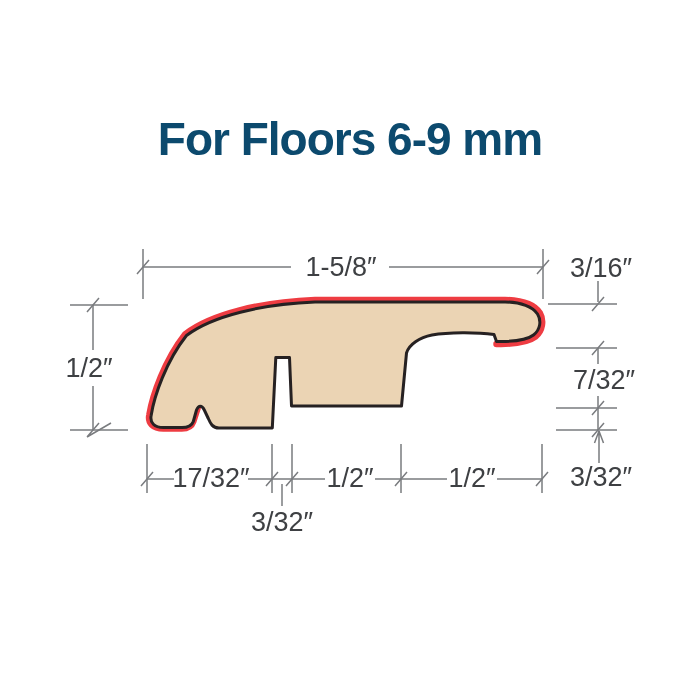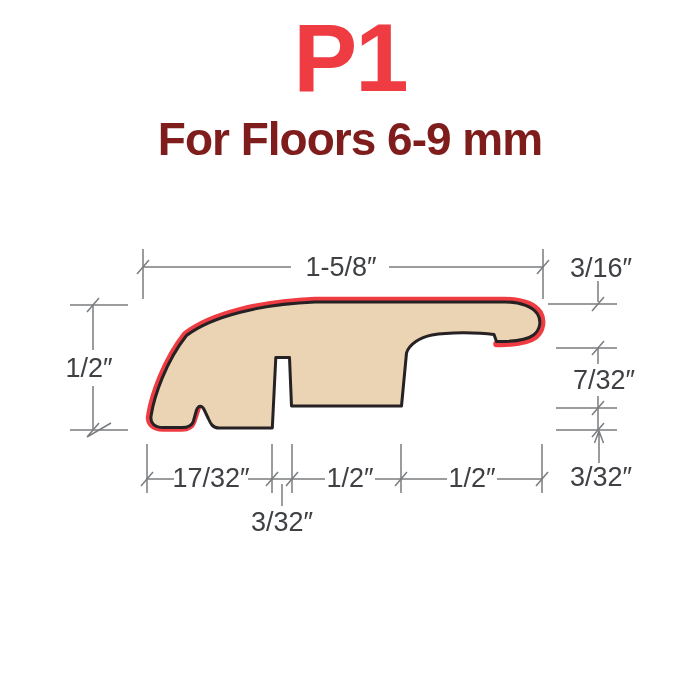--- a/index.html
+++ b/index.html
@@ -6,34 +6,33 @@
   .stage{
     position:relative;width:700px;height:700px;background:#ffffff;overflow:hidden;
     font-family:"Liberation Sans", sans-serif;
   }
   .title{
     position:absolute;top:10px;left:0;width:700px;text-align:center;
     font-size:96px;font-weight:bold;line-height:1.0;color:#ee3c42;letter-spacing:-2px;
   }
   .subtitle{
     position:absolute;top:116px;left:0;width:700px;text-align:center;
-    font-size:46px;font-weight:bold;line-height:1.0;color:#7f1d1d;letter-spacing:-1px;
+    font-size:46px;font-weight:bold;line-height:1.0;color:#0c4a6e;letter-spacing:-1px;
   }
   svg.draw{position:absolute;top:0;left:0;}
   .dimline{stroke:#7a7c7f;stroke-width:1.5;fill:none;}
   .dimtext{fill:#3e4043;font-size:27px;font-family:"Liberation Sans", sans-serif;}
   .red-edge{fill:none;stroke:#ee3c42;stroke-width:6.5;stroke-linejoin:round;stroke-linecap:round;}
   .wood{fill:#ebd4b4;stroke:#262122;stroke-width:3;stroke-linejoin:round;stroke-linecap:round;}
 </style>
 </head>
 <body>
 
 <div class="stage">
 
-  <div class="title">P1</div>
   <div class="subtitle">For Floors 6-9 mm</div>
 
   <svg class="draw" width="700" height="700" viewBox="0 0 700 700">
 
     <path class="red-edge" d="M197.8 407.5 L193.2 421.8 C191.6 426.4 187.8 428.6 181.8 428.6 L163.3 428.6
          C153 428.6 147.6 423 149.4 414.6 C152.6 395.2 164.6 360.4 185.2 334.2
          C211 314.2 261.4 302 315 299.9 L505 299.9
          C522.5 300.4 535 305.3 539.8 313 C543.9 320 542.8 330.6 535.3 336.7
          C528 342.3 514.5 343.8 501 343.9 L496.5 343.9"></path>
 

